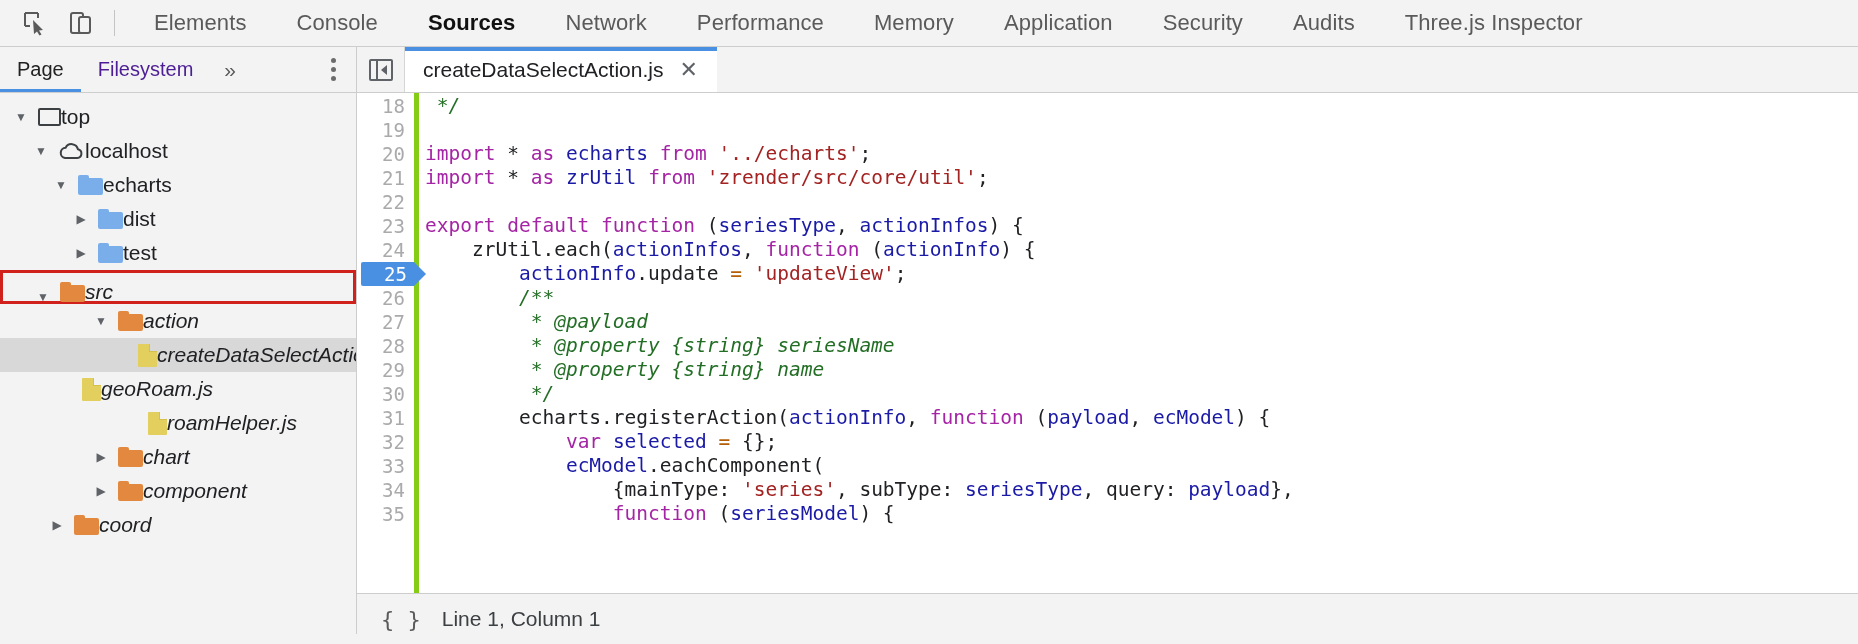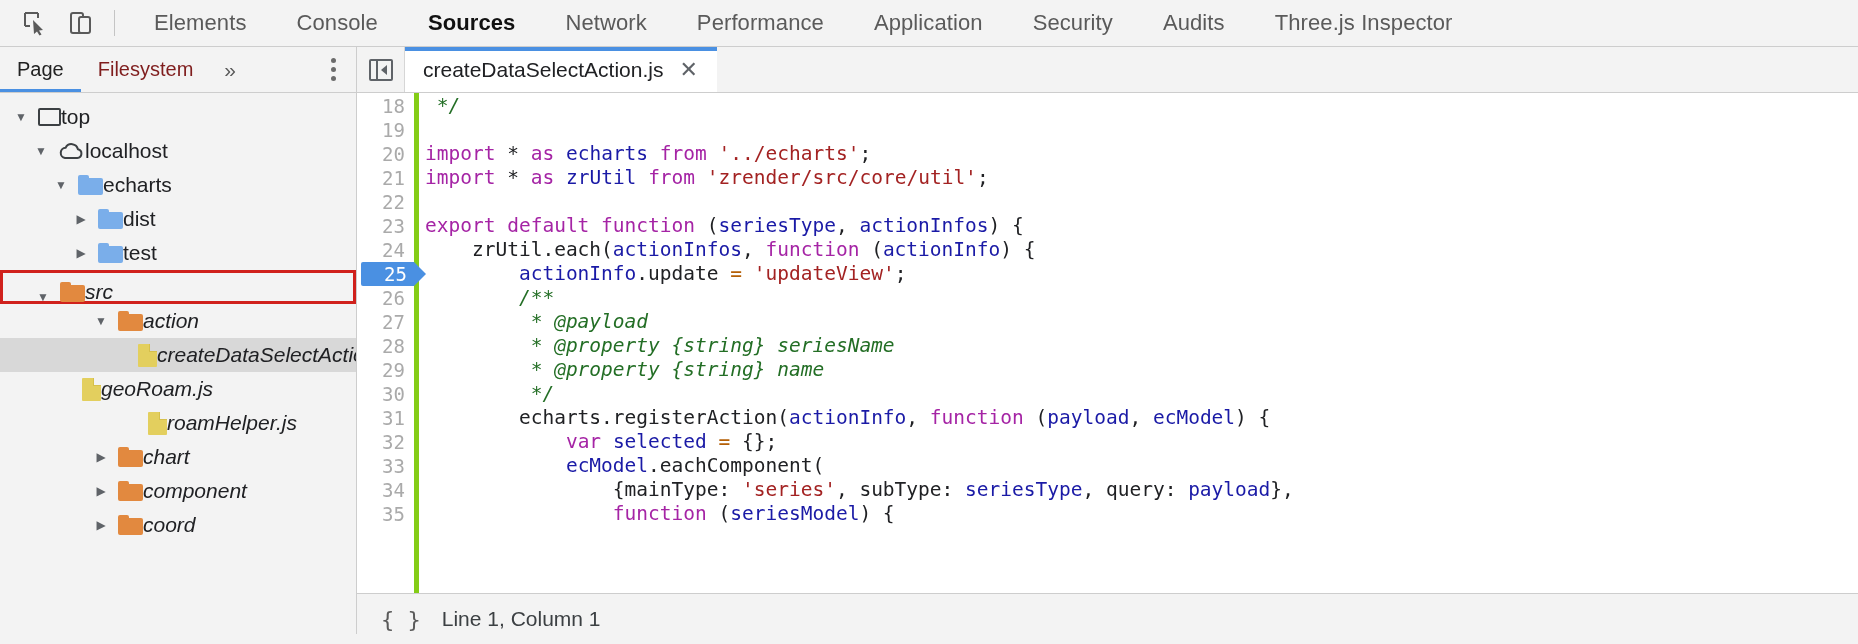--- a/index.html
+++ b/index.html
@@ -47,21 +47,21 @@
   .nav-tabbar {
     position: relative; height: 46px; flex: 0 0 46px;
     display: flex; align-items: center;
     border-bottom: 1px solid #cdcdcd;
     background: #f3f3f3;
     text-align: center;
   }
   .nav-tab {
     position: relative; height: 45px;
     display: flex; align-items: center;
-    padding: 0 17px; font-size: 20px; color: #7f1d1d; cursor: pointer;
+    padding: 0 17px; font-size: 20px; color: #4c1d95; cursor: pointer;
   }
   .nav-tab.active { color: #222; }
   .nav-tab.active::after {
     content: ""; position: absolute; left: 0; right: 0; bottom: 0;
     height: 3px; background: #4a90e2;
   }
   .nav-more {
     font-size: 21px; color: #5a5a5a; padding: 0 14px; cursor: pointer;
     display: flex; align-items: center; height: 45px;
   }
@@ -216,20 +216,21 @@
         <rect x="3" y="3" width="12" height="20" rx="2" stroke="#5a5a5a" stroke-width="2" fill="none"></rect>
         <rect x="11" y="7" width="11" height="16" rx="2" stroke="#5a5a5a" stroke-width="2" fill="#f3f3f3"></rect>
       </svg>
     </div>
     <div class="tb-sep"></div>
     <div class="panel-tab">Elements</div>
     <div class="panel-tab">Console</div>
     <div class="panel-tab active">Sources</div>
     <div class="panel-tab">Network</div>
     <div class="panel-tab">Performance</div>
+    <div class="panel-tab">Memory</div>
     <div class="panel-tab">Application</div>
     <div class="panel-tab">Security</div>
     <div class="panel-tab">Audits</div>
     <div class="panel-tab">Three.js Inspector</div>
   </div>
 
   <div class="navigator">
     <div class="nav-tabbar">
       <div class="nav-tab active">Page</div>
       <div class="nav-tab">Filesystem</div>
@@ -350,21 +351,21 @@
         <div class="tree-row" style="padding-left: 90px;">
           <span class="twisty closed"></span>
           <span class="ic" style="margin-left: 6px;">
             <span class="folder-wrap">
               <span class="fold-top" style="background:#e2893f"></span>
               <span class="fold-body" style="background:#e2893f"></span>
             </span>
           </span>
           <span class="tlabel it">component</span>
         </div>
-        <div class="tree-row" style="padding-left: 90px;">
+        <div class="tree-row" style="padding-left: 46px;">
           <span class="twisty closed"></span>
           <span class="ic" style="margin-left: 6px;">
             <span class="folder-wrap">
               <span class="fold-top" style="background:#e2893f"></span>
               <span class="fold-body" style="background:#e2893f"></span>
             </span>
           </span>
           <span class="tlabel it">coord</span>
         </div>
       </div>

